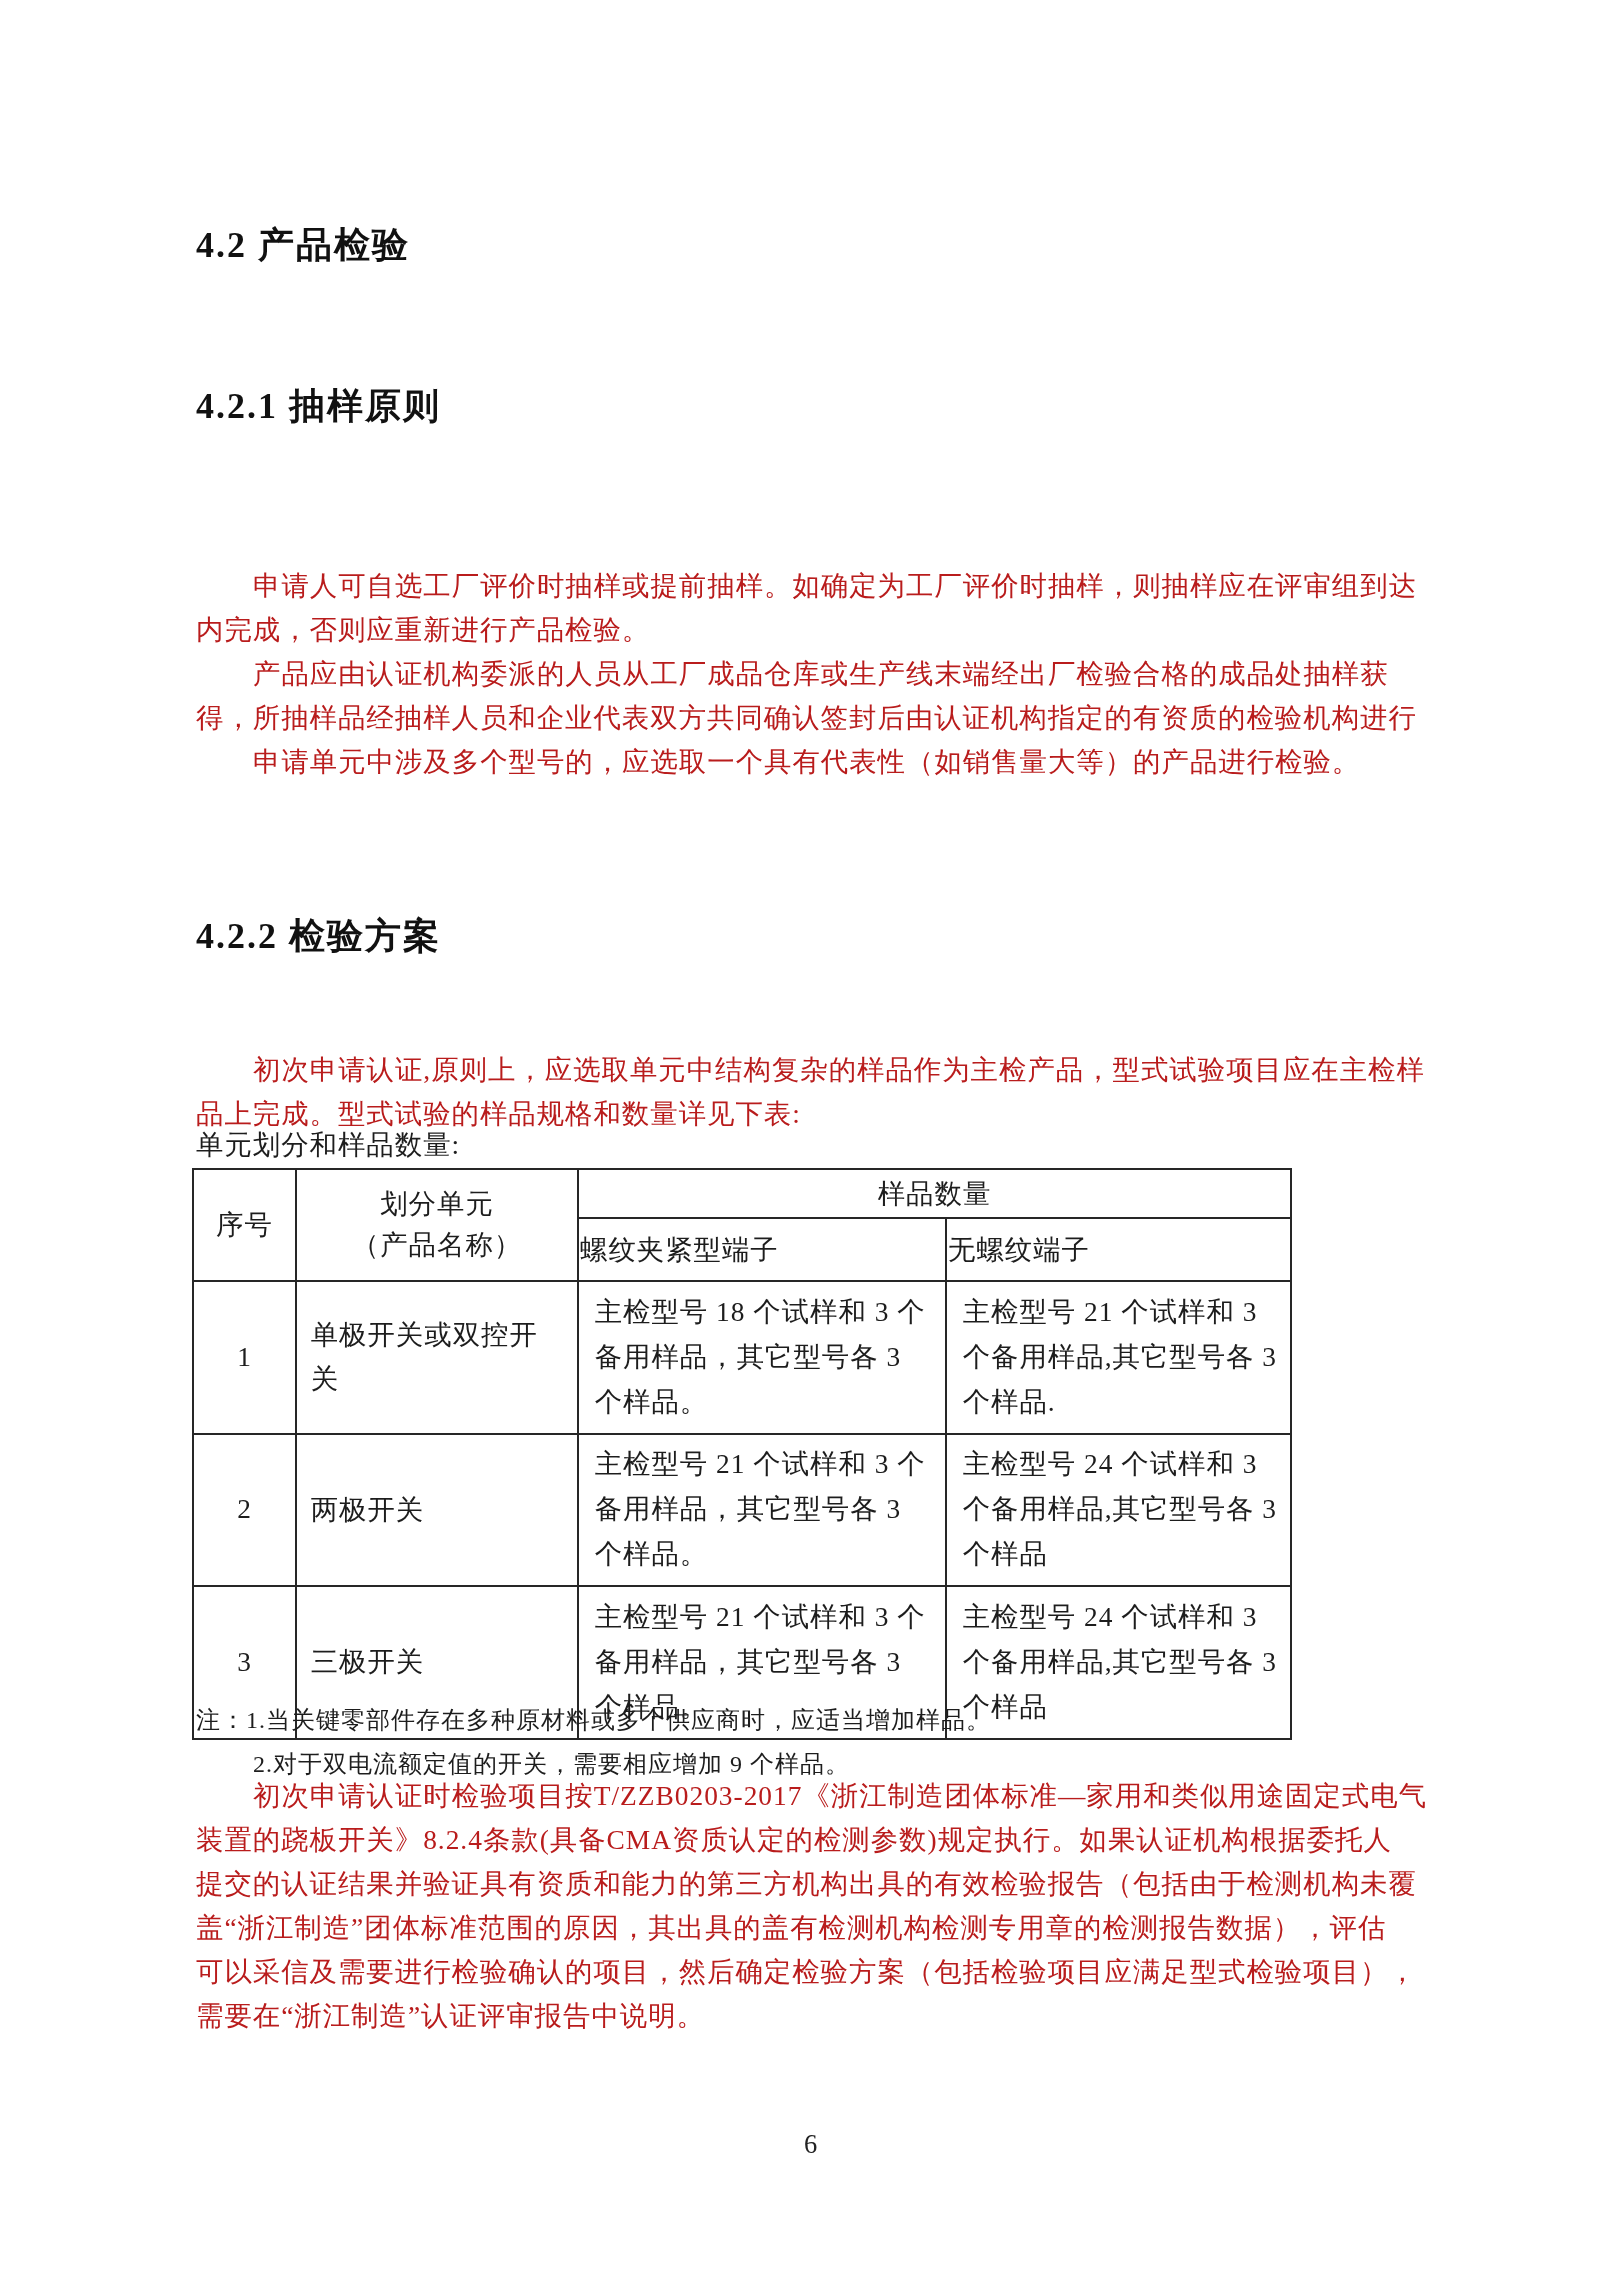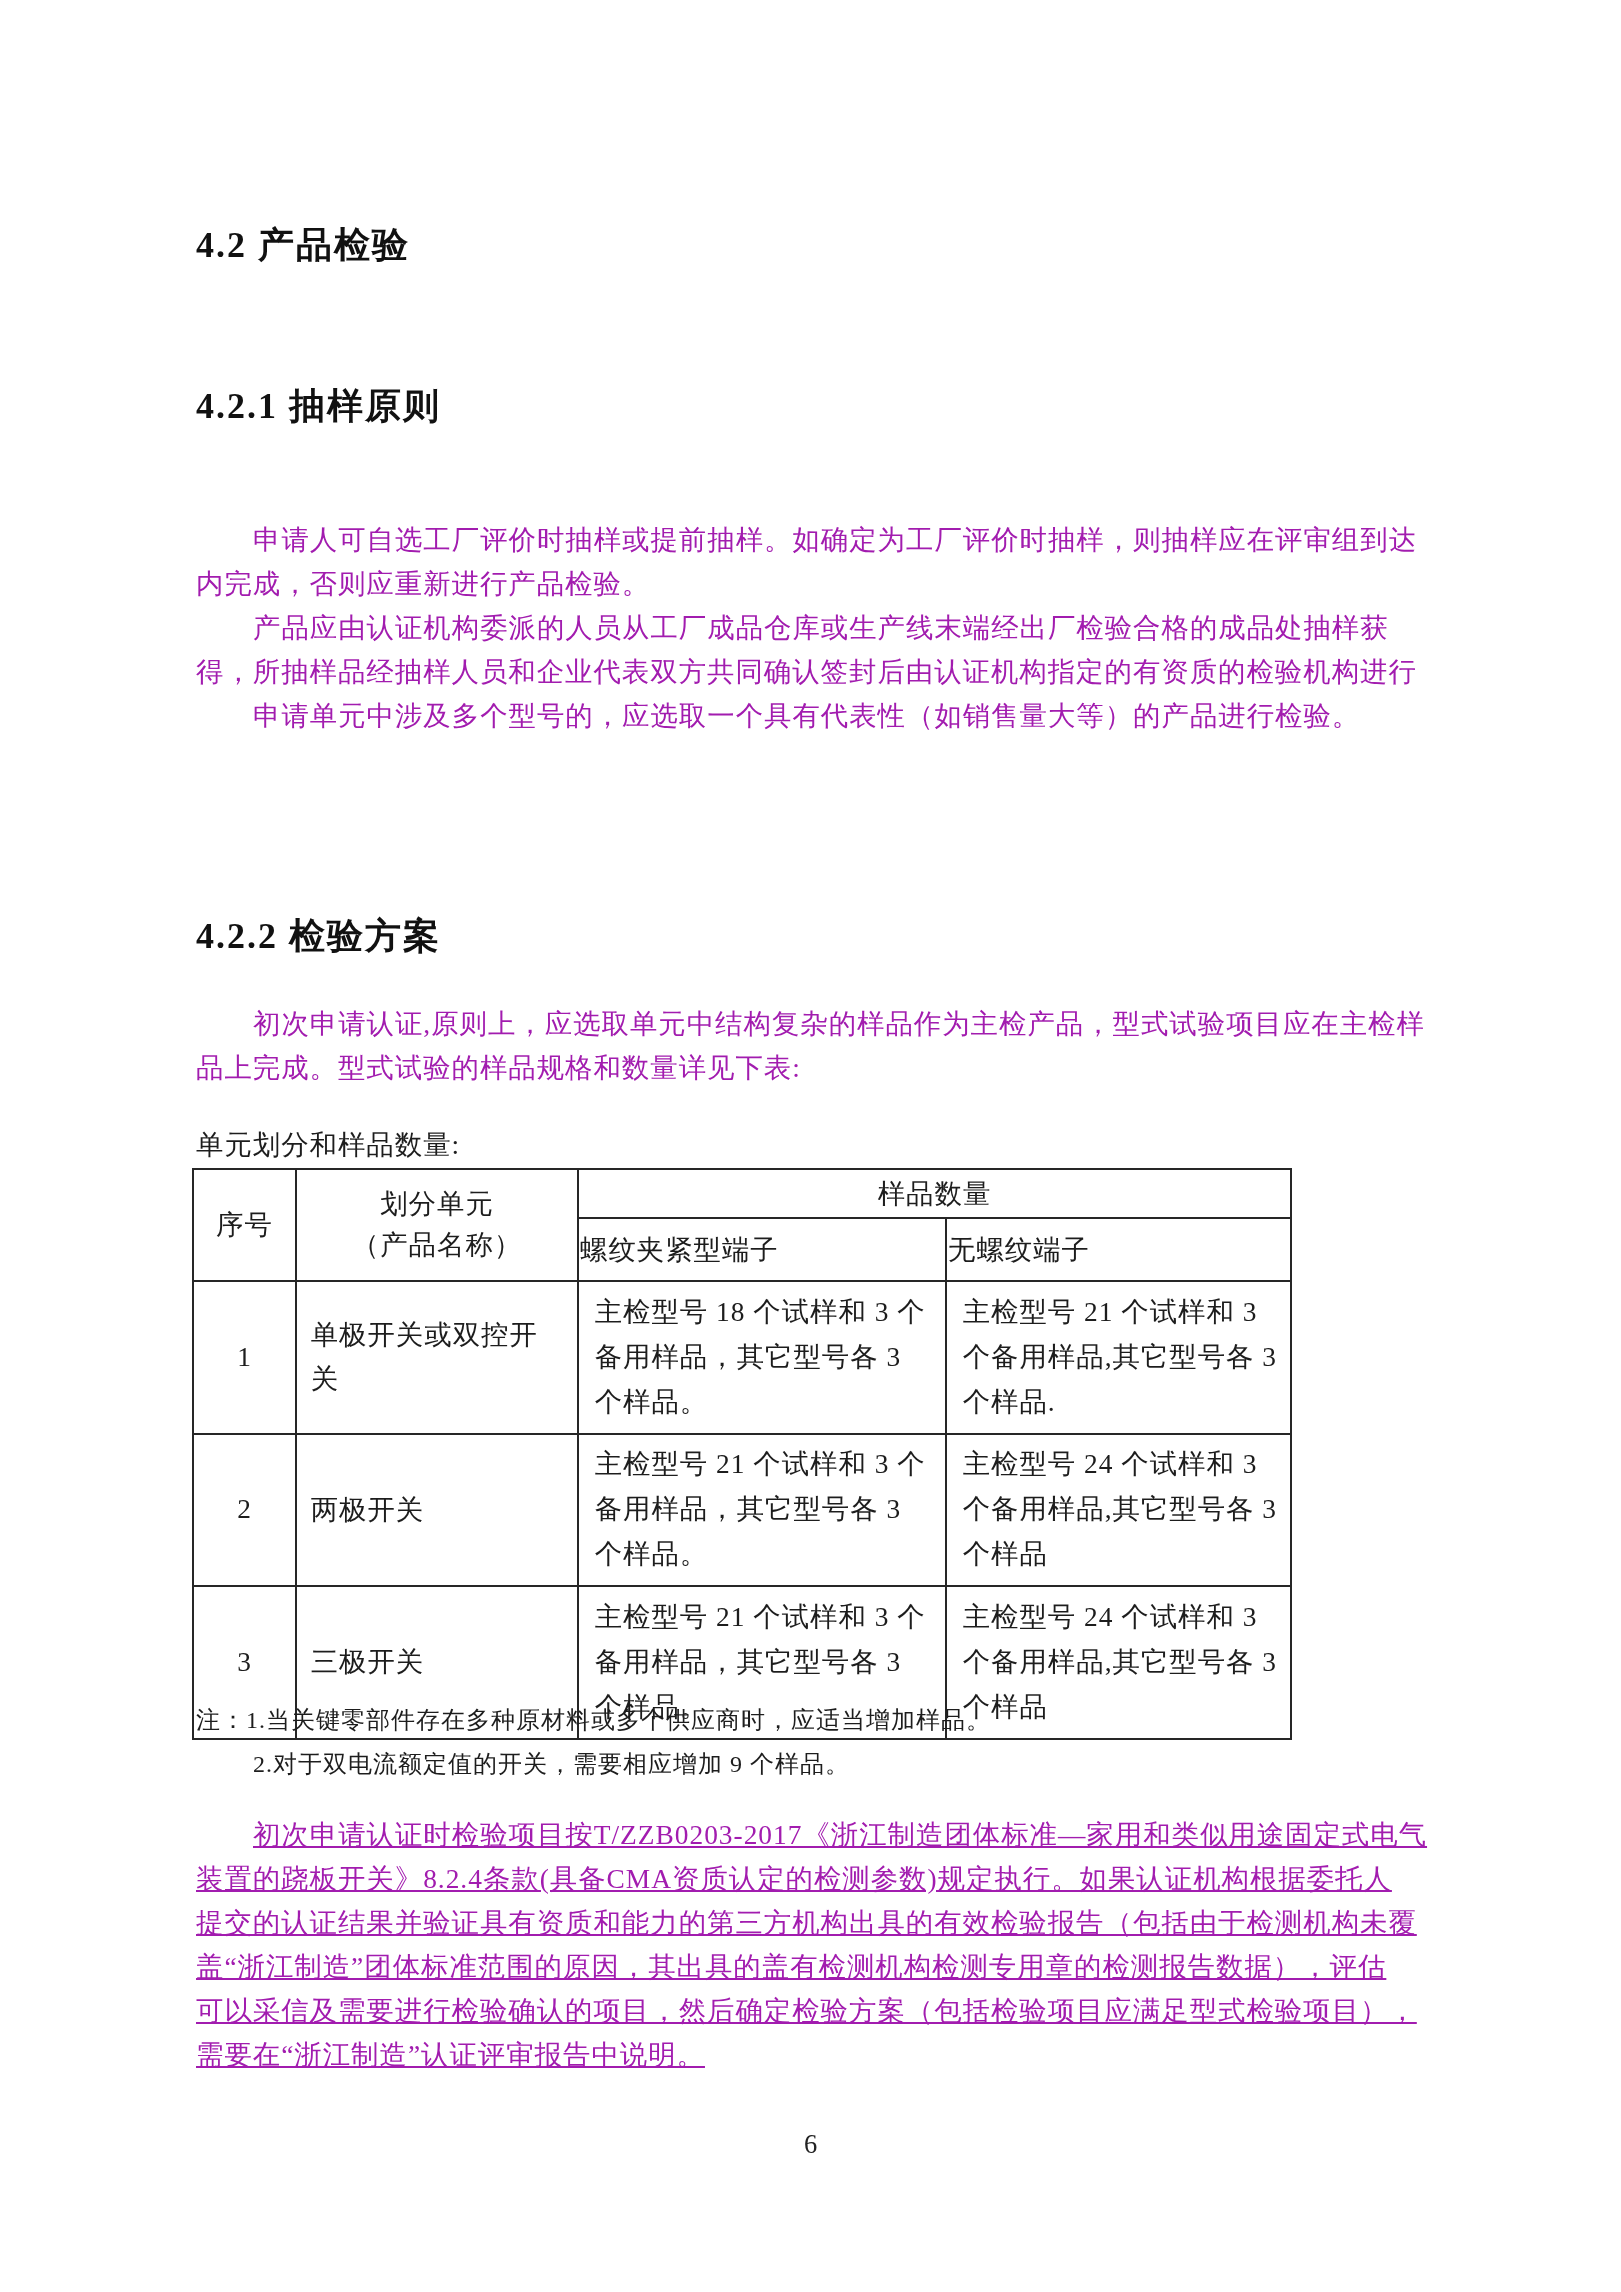--- a/index.html
+++ b/index.html
@@ -10,26 +10,26 @@
     background:#ffffff;
     color:#1d1d1d;
     font-family:"Liberation Serif","DejaVu Serif",serif;
     overflow:hidden;
   }
   .h{position:absolute;left:196px;margin:0;font-weight:bold;color:#111;
      font-size:36px;letter-spacing:2px;white-space:nowrap;}
   .h1{top:221px;}
   .h421{top:382px;}
   .h422{top:898px;margin-top:14px;}
-  .para{position:absolute;left:196px;width:1270px;font-size:27.4px;color:#a21caf;}
+  .para{position:absolute;left:196px;width:1270px;font-size:27.4px;color:#b91c1c;margin-top:46px;}
   .line{height:44px;line-height:44px;letter-spacing:1px;white-space:nowrap;}
   .indent{padding-left:57px;}
   .p421{top:518px;}
   .p422{top:1002px;}
-  .p423{top:1813px;text-decoration:underline;}
+  .p423{top:1728px;}
   .caption{position:absolute;left:196px;top:1127px;font-size:27.4px;
      letter-spacing:1px;color:#1d1d1d;}
   table.sample{
     position:absolute;left:192px;top:1168px;
     border-collapse:collapse;table-layout:fixed;
     width:1098px;font-size:27.4px;color:#1d1d1d;
   }
   table.sample th,table.sample td{
     border:2px solid #262626;font-weight:normal;
     letter-spacing:1px;

